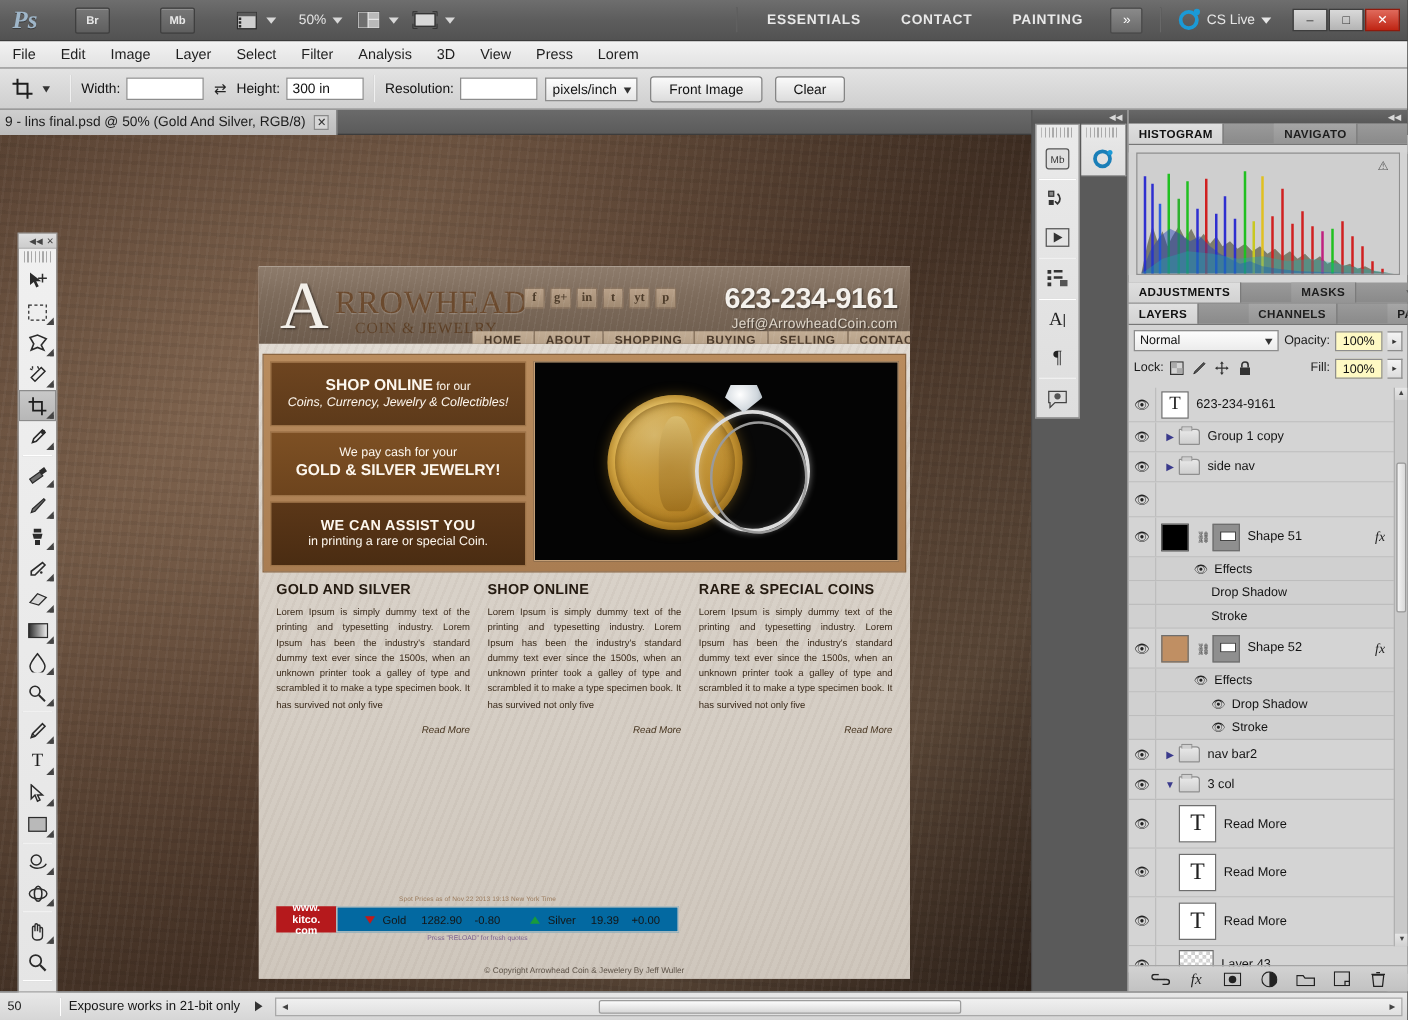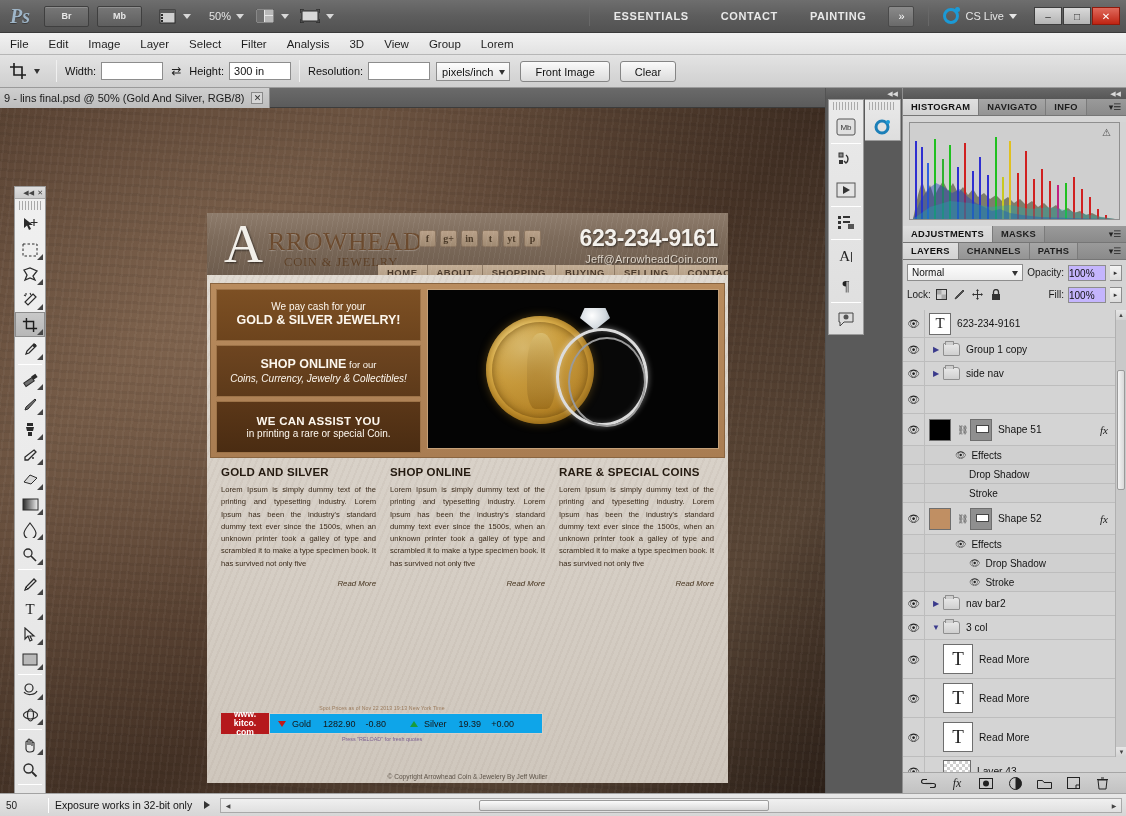--- a/index.html
+++ b/index.html
@@ -18,21 +18,21 @@
     background: linear-gradient(180deg,#6e6e6e 0%,#5d5d5d 50%,#525252 100%);
     border-bottom: 1px solid #3a3a3a;
     display:flex; align-items:center;
   }
   .ps-logo {
     width:40px; height:33px; display:flex; align-items:center; justify-content:center;
     color:#9fb6c9; font-family:"Liberation Serif",serif; font-size:20px; font-style:italic;
     font-weight:bold; text-shadow:0 1px 0 #3a3a3a;
   }
   .tb-btn {
-    width:45px; height:21px; margin:0 4px;
+    width:28px; height:21px; margin:0 20px;
     background: linear-gradient(180deg,#777 0%,#5f5f5f 100%);
     border:1px solid #3f3f3f; border-radius:2px;
     display:flex;align-items:center;justify-content:center;
     color:#e8e8e8; font-size:9px; font-weight:bold;
     box-shadow: inset 0 1px 0 rgba(255,255,255,.18);
   }
   .tb-ico {
     width:22px;height:20px;margin-left:10px;
     display:flex;align-items:center;justify-content:center;
   }
@@ -284,32 +284,32 @@
 
   
   .cols{position:absolute;left:14px;top:253px;width:495px;display:flex;gap:14px;}
   .col{width:155px;}
   .col h3{font-size:11.5px;font-weight:bold;color:#241a10;letter-spacing:.2px;margin-bottom:6px;}
   .col p{font-size:7.6px;line-height:1.62;color:#3a2a1a;text-align:justify;}
   .readmore{font-size:7.8px;color:#4a3venture;color:#46341f;text-align:right;margin-top:9px;font-style:italic;}
 
   
   .kitco{
-    position:absolute;left:14px;top:492px;width:322px;height:42px;
+    position:absolute;left:14px;top:504px;width:322px;height:42px;
   }
   .kitco-top{font-size:5.2px;color:#9b7b5c;text-align:center;letter-spacing:.1px;height:8px;}
   .kitco-row{display:flex;height:21px;align-items:stretch;}
   .kitco-logo{
     width:48px;background:#b5191c;color:#fff;display:flex;flex-direction:column;
     align-items:center;justify-content:center;font-size:8.6px;font-weight:bold;line-height:1.05;
     padding:1px 0;
   }
   .kitco-quotes{
-    flex:1;background:#0ea5e9;border:1px solid #d8cfc6;display:flex;align-items:center;
-    padding-left:8px;gap:6px;font-size:9px;color:#151515;
+    flex:1;background:#0369a1;border:1px solid #d8cfc6;display:flex;align-items:center;
+    padding-left:8px;gap:6px;font-size:9px;color:#151515;justify-content:center;
   }
   .arrow-dn{width:0;height:0;border-left:4px solid transparent;border-right:4px solid transparent;border-top:6px solid #c11a1a;}
   .arrow-up{width:0;height:0;border-left:4px solid transparent;border-right:4px solid transparent;border-bottom:6px solid #189b3c;}
   .kitco-bot{font-size:5.4px;color:#8a6a9b;color:#7a5f8f;text-align:center;margin-top:2px;}
   .copyright{
     position:absolute;left:0;top:560px;width:521px;text-align:center;
     font-size:6.6px;color:#5d5348;
   }
 
   
@@ -351,21 +351,21 @@
     position:absolute;left:902px;top:88px;width:224px;height:705px;
     background:#d6d6d6;border-left:1px solid #8f8f8f;
   }
   .rp-collapse{
     height:11px;background:linear-gradient(180deg,#686868,#575757);
     display:flex;align-items:center;justify-content:flex-end;padding-right:5px;color:#d9d9d9;font-size:7px;
   }
   .tabrow{
     height:17px;display:flex;align-items:stretch;
     background:linear-gradient(180deg,#9a9a9a,#8a8a8a);
-    border-bottom:1px solid #767676;position:relative;
+    border-bottom:1px solid #767676;position:relative;gap:40px;
   }
   .ptab{
     padding:0 8px;line-height:17px;font-size:9.3px;font-weight:bold;color:#1d1d1d;
     letter-spacing:.3px;border-right:1px solid #7b7b7b;
     background:linear-gradient(180deg,#a6a6a6,#949494);
   }
   .ptab.active{background:linear-gradient(180deg,#dfdfdf,#d2d2d2);color:#111;}
   .pmenu{
     margin-left:auto;width:22px;display:flex;align-items:center;justify-content:center;
     color:#222;font-size:9px;
@@ -380,22 +380,22 @@
   .lyr-controls{background:#d4d4d4;padding:3px 4px;}
   .lyr-line{display:flex;align-items:center;height:19px;margin-bottom:3px;gap:4px;}
   .blendsel{
     flex:1;height:17px;border:1px solid #8d8d8d;background:linear-gradient(180deg,#fdfdfd,#ececec);
     font-size:10px;line-height:16px;padding:0 14px 0 4px;color:#111;position:relative;
   }
   .blendsel .c{position:absolute;right:4px;top:6px;width:0;height:0;
     border-left:3.5px solid transparent;border-right:3.5px solid transparent;border-top:5px solid #333;}
   .lbl{font-size:10px;color:#1a1a1a;}
   .numbox{
-    width:38px;height:16px;border:1px solid #8d8d8d;background:#c4b5fd;font-size:10px;
-    line-height:15px;color:#111;
+    width:38px;height:16px;border:1px solid #8d8d8d;background:#fef9c3;font-size:10px;
+    line-height:15px;text-align:center;color:#111;
   }
   .spin{width:12px;height:16px;border:1px solid #8d8d8d;border-left:none;
     background:linear-gradient(180deg,#f4f4f4,#dcdcdc);font-size:7px;
     display:flex;align-items:center;justify-content:center;color:#333;}
   .lockico{width:14px;height:14px;display:flex;align-items:center;justify-content:center;font-size:10px;color:#222;}
 
   .layerlist{
     position:relative;background:#d4d4d4;overflow:hidden;
   }
   .lrow{
@@ -534,21 +534,21 @@
   <div class="menubar">
     <div class="menu-item">File</div>
     <div class="menu-item">Edit</div>
     <div class="menu-item">Image</div>
     <div class="menu-item">Layer</div>
     <div class="menu-item">Select</div>
     <div class="menu-item">Filter</div>
     <div class="menu-item">Analysis</div>
     <div class="menu-item">3D</div>
     <div class="menu-item">View</div>
-    <div class="menu-item">Group</div>
+    <div class="menu-item">Press</div>
     <div class="menu-item">Lorem</div>
   </div>
 
   <div class="optbar">
     <div class="opt-toolico">
       <svg width="18" height="18" viewBox="0 0 18 18">
           <g stroke="#1d1d1d" stroke-width="1.6" fill="none">
             <path d="M5 1v12h12"></path>
             <path d="M1 5h12v12"></path>
           </g>
@@ -608,29 +608,29 @@
           <div class="navitem">ABOUT</div>
           <div class="navitem">SHOPPING</div>
           <div class="navitem">BUYING</div>
           <div class="navitem">SELLING</div>
           <div class="navitem">CONTACT</div>
         </div>
       </div>
 
       <div class="hero">
         <div class="promos">
-          <div class="promo p1">
-            <div class="l1">We pay cash for your</div>
-            <div class="l2">GOLD &amp; SILVER JEWELRY!</div>
-          </div>
           <div class="promo p2">
             <div class="mix">
               <span>SHOP ONLINE</span><small> for our</small>
             </div>
             <div class="ital">Coins, Currency, Jewelry &amp; Collectibles!</div>
+          </div>
+          <div class="promo p1">
+            <div class="l1">We pay cash for your</div>
+            <div class="l2">GOLD &amp; SILVER JEWELRY!</div>
           </div>
           <div class="promo p3">
             <div class="assist">WE CAN ASSIST YOU</div>
             <div class="l1">in printing a rare or special Coin.</div>
           </div>
         </div>
         <div class="heroimg">
           <div class="coin">
               <div class="coin-fig"></div>
             </div>
@@ -1223,21 +1223,21 @@
             <path d="M1 3h9l-1 9H2z" fill="none" stroke="#222"></path>
             <path d="M0 2.5h11M4 1h3" fill="none" stroke="#222"></path>
           </svg>
       </span>
     </div>
   </div>
 
   <div class="statusbar">
     <span class="sb-zoom">50</span>
     <span class="sb-div"></span>
-    <span class="sb-msg">Exposure works in 32-bit only</span>
+    <span class="sb-msg">Exposure works in 21-bit only</span>
     <span class="sb-tri"></span>
     <div class="hscroll">
       <span class="ha" style="left:1px">◀</span>
       <div class="hthumb"></div>
       <span class="ha" style="right:1px">▶</span>
     </div>
   </div>
 
 </div>
 

